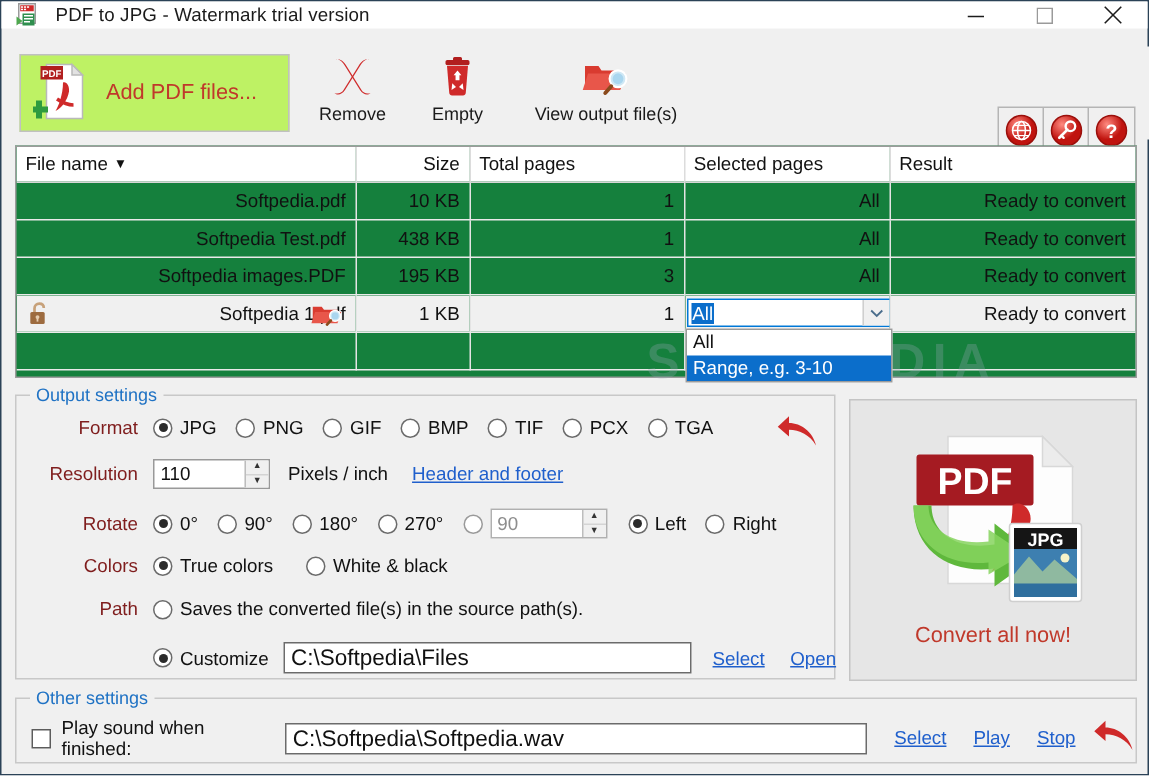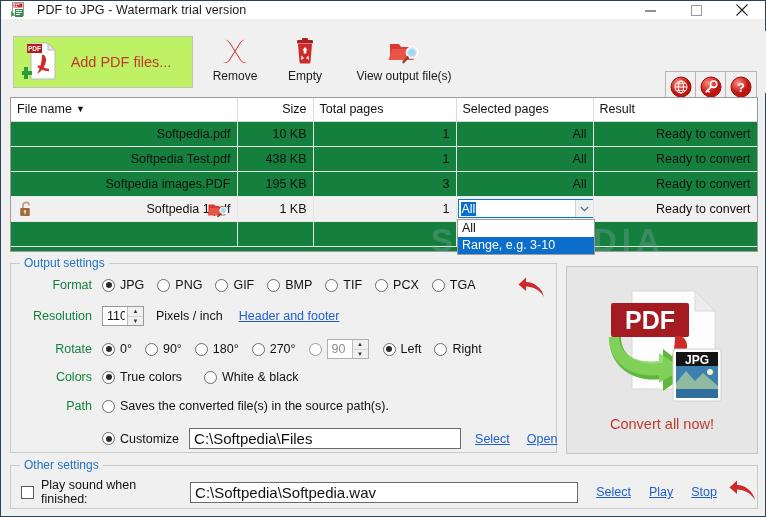--- a/index.html
+++ b/index.html
@@ -182,21 +182,21 @@
     position: absolute; top: -8px; left: 9px;
     background: #f0f0f0;
     padding: 0 4px;
     font-size: 12px;
     color: #1f72c4;
   }
   #grp-output { left: 9px; top: 262px; width: 547px; height: 190px; }
   #grp-other  { left: 9px; top: 464px; width: 748px; height: 44px; }
 
   .row { position: absolute; display: flex; align-items: center; }
-  .flabel { color: #15803d; font-size: 12.5px; }
+  .flabel { color: #7f1d1d; font-size: 12.5px; }
 
   
   .radio {
     width: 13px; height: 13px; border-radius: 50%;
     border: 1px solid #6b6b6b; background: #ffffff;
     display: inline-flex; align-items: center; justify-content: center;
     flex: 0 0 auto;
   }
   .radio.on::after {
     content: ""; width: 6px; height: 6px; border-radius: 50%;
@@ -208,21 +208,21 @@
 
   .checkbox {
     width: 13px; height: 13px;
     border: 1px solid #5c5c5c; background: #ffffff;
     flex: 0 0 auto;
   }
 
   
   .spin { display: flex; height: 20px; border: 1px solid #999; background:#fff; }
   .spin input {
-    width: 24px; border: none; outline: none;
+    width: 60px; border: none; outline: none;
     font-family: "Liberation Sans", sans-serif; font-size: 12.5px;
     padding-left: 4px; color: #111; background: transparent;
   }
   .spin .btns {
     width: 16px; border-left: 1px solid #bdbdbd;
     display: flex; flex-direction: column; background: #f0f0f0;
   }
   .spin .btns .b {
     flex: 1; display: flex; align-items: center; justify-content: center;
     font-size: 6px; color: #333; line-height: 1;

